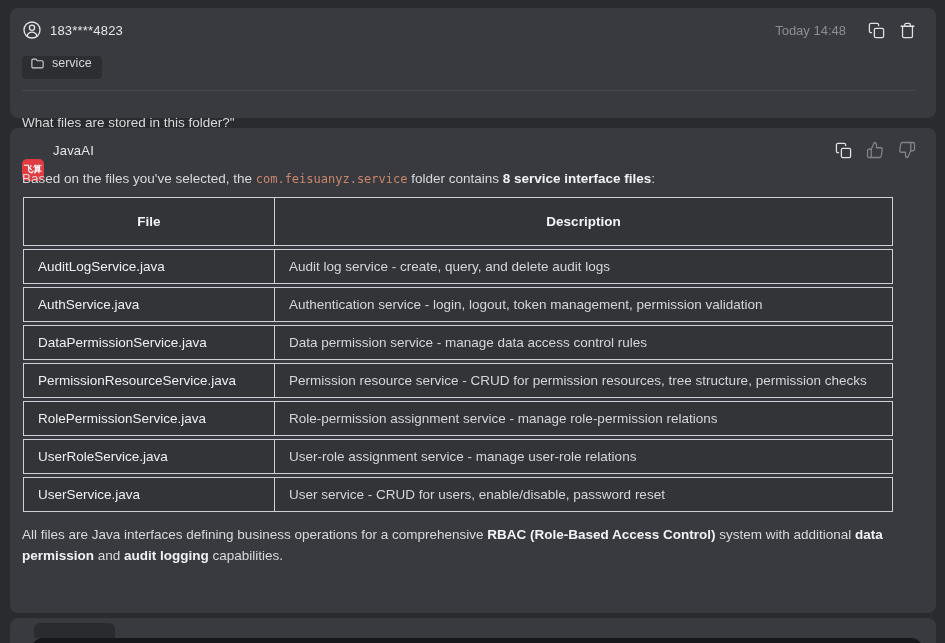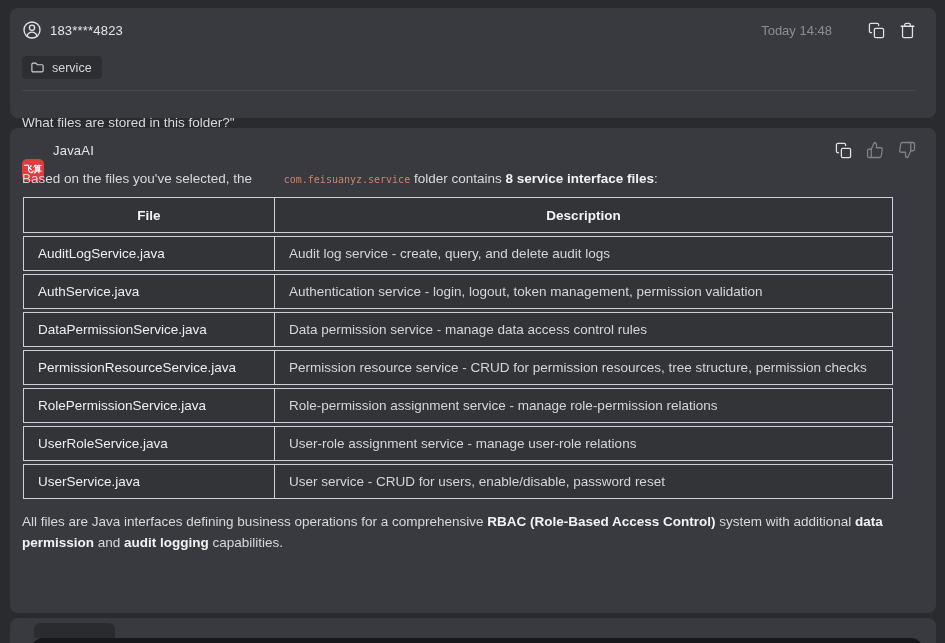--- a/index.html
+++ b/index.html
@@ -21,31 +21,31 @@
   .user-card { margin-top: 8px; height: 110px; }
   .ai-card   { margin-top: 10px; height: 485px; }
   .next-card { margin-top: 5px; height: 40px; padding: 5px 12px 0 14px; }
 
   .row.head { display: flex; align-items: center; height: 24px; }
   .spacer { flex: 1; }
 
   .icon svg, .iconbtn svg { display: block; }
   .avatar { color: #e3e4e6; margin-right: 8px; display: inline-flex; }
   .username, .botname { font-size: 13px; color: #e4e5e7; letter-spacing: .2px; }
-  .timestamp { font-size: 13px; color: #8b8e95; margin-right: 22px; }
+  .timestamp { font-size: 13px; color: #8b8e95; margin-right: 8px; }
 
   .iconbtn {
     background: none; border: none; cursor: pointer;
     color: #e0e1e4; padding: 0; margin-left: 14px;
     display: inline-flex; align-items: center;
   }
   .iconbtn.muted { color: #808389; }
 
   .chip {
-    display: inline-flex; align-items: center; gap: 7px;
+    display: inline-flex; align-items: flex-start; gap: 7px;
     background: #2d2e32; border-radius: 4px;
     height: 23px; padding: 0 10px 0 8px;
     margin: 14px 0 0 0; color: #d6d7d9; font-size: 12.5px;
     cursor: pointer;
   }
   .chip .icon { color: #cfd1d4; display: inline-flex; }
 
   .divider { height: 1px; background: #47484d; margin: 11px 0 0 0; }
 
   .question { font-size: 13.5px; color: #d8d9db; margin-top: 24px; }
@@ -55,21 +55,21 @@
     background: #df3b40; color: #ffffff;
     display: inline-flex; align-items: center; justify-content: center;
     font-size: 9px; font-weight: bold; margin-right: 9px; overflow: hidden;
     line-height: 1;
     margin-top: 39px;
   }
 
   .intro { font-size: 13.5px; color: #d8d9db; margin-top: 9px; }
   .intro .code {
     font-family: "DejaVu Sans Mono", monospace;
-    font-size: 10px; color: #c9876c; margin-left: 28px;
+    font-size: 12px; color: #c9876c;
   }
   b, .bold { font-weight: bold; color: #f1f2f4; }
 
   table.svc-table {
     border-collapse: separate; border-spacing: 0 3px;
     width: 870px; margin: 8px 0 0 1px;
     font-size: 13.5px;
   }
   .svc-table th, .svc-table td {
     background: #333438;
@@ -78,21 +78,21 @@
   }
   .svc-table th:first-child, .svc-table td:first-child {
     border-left: 1px solid #ccd1d9;
     border-right: 1px solid #ccd1d9;
     width: 252px;
   }
   .svc-table th:last-child, .svc-table td:last-child {
     border-right: 1px solid #ccd1d9;
   }
   .svc-table th {
-    height: 36px; font-weight: bold; color: #f3f4f6; text-align: center; margin-top: 37px;
+    height: 49px; font-weight: bold; color: #f3f4f6; text-align: center; margin-top: 37px;
   }
   .svc-table td { height: 35px; padding: 0 14px; }
   .svc-table td.file { font-weight: normal; color: #edeff1; }
   .svc-table td.desc { color: #d4d6da; }
 
   .outro { font-size: 13.5px; color: #d8d9db; margin-top: 9px; line-height: 21px; width: 905px; }
 
   .file-tab {
     width: 81px; height: 15px;
     background: #2a2b2f;

